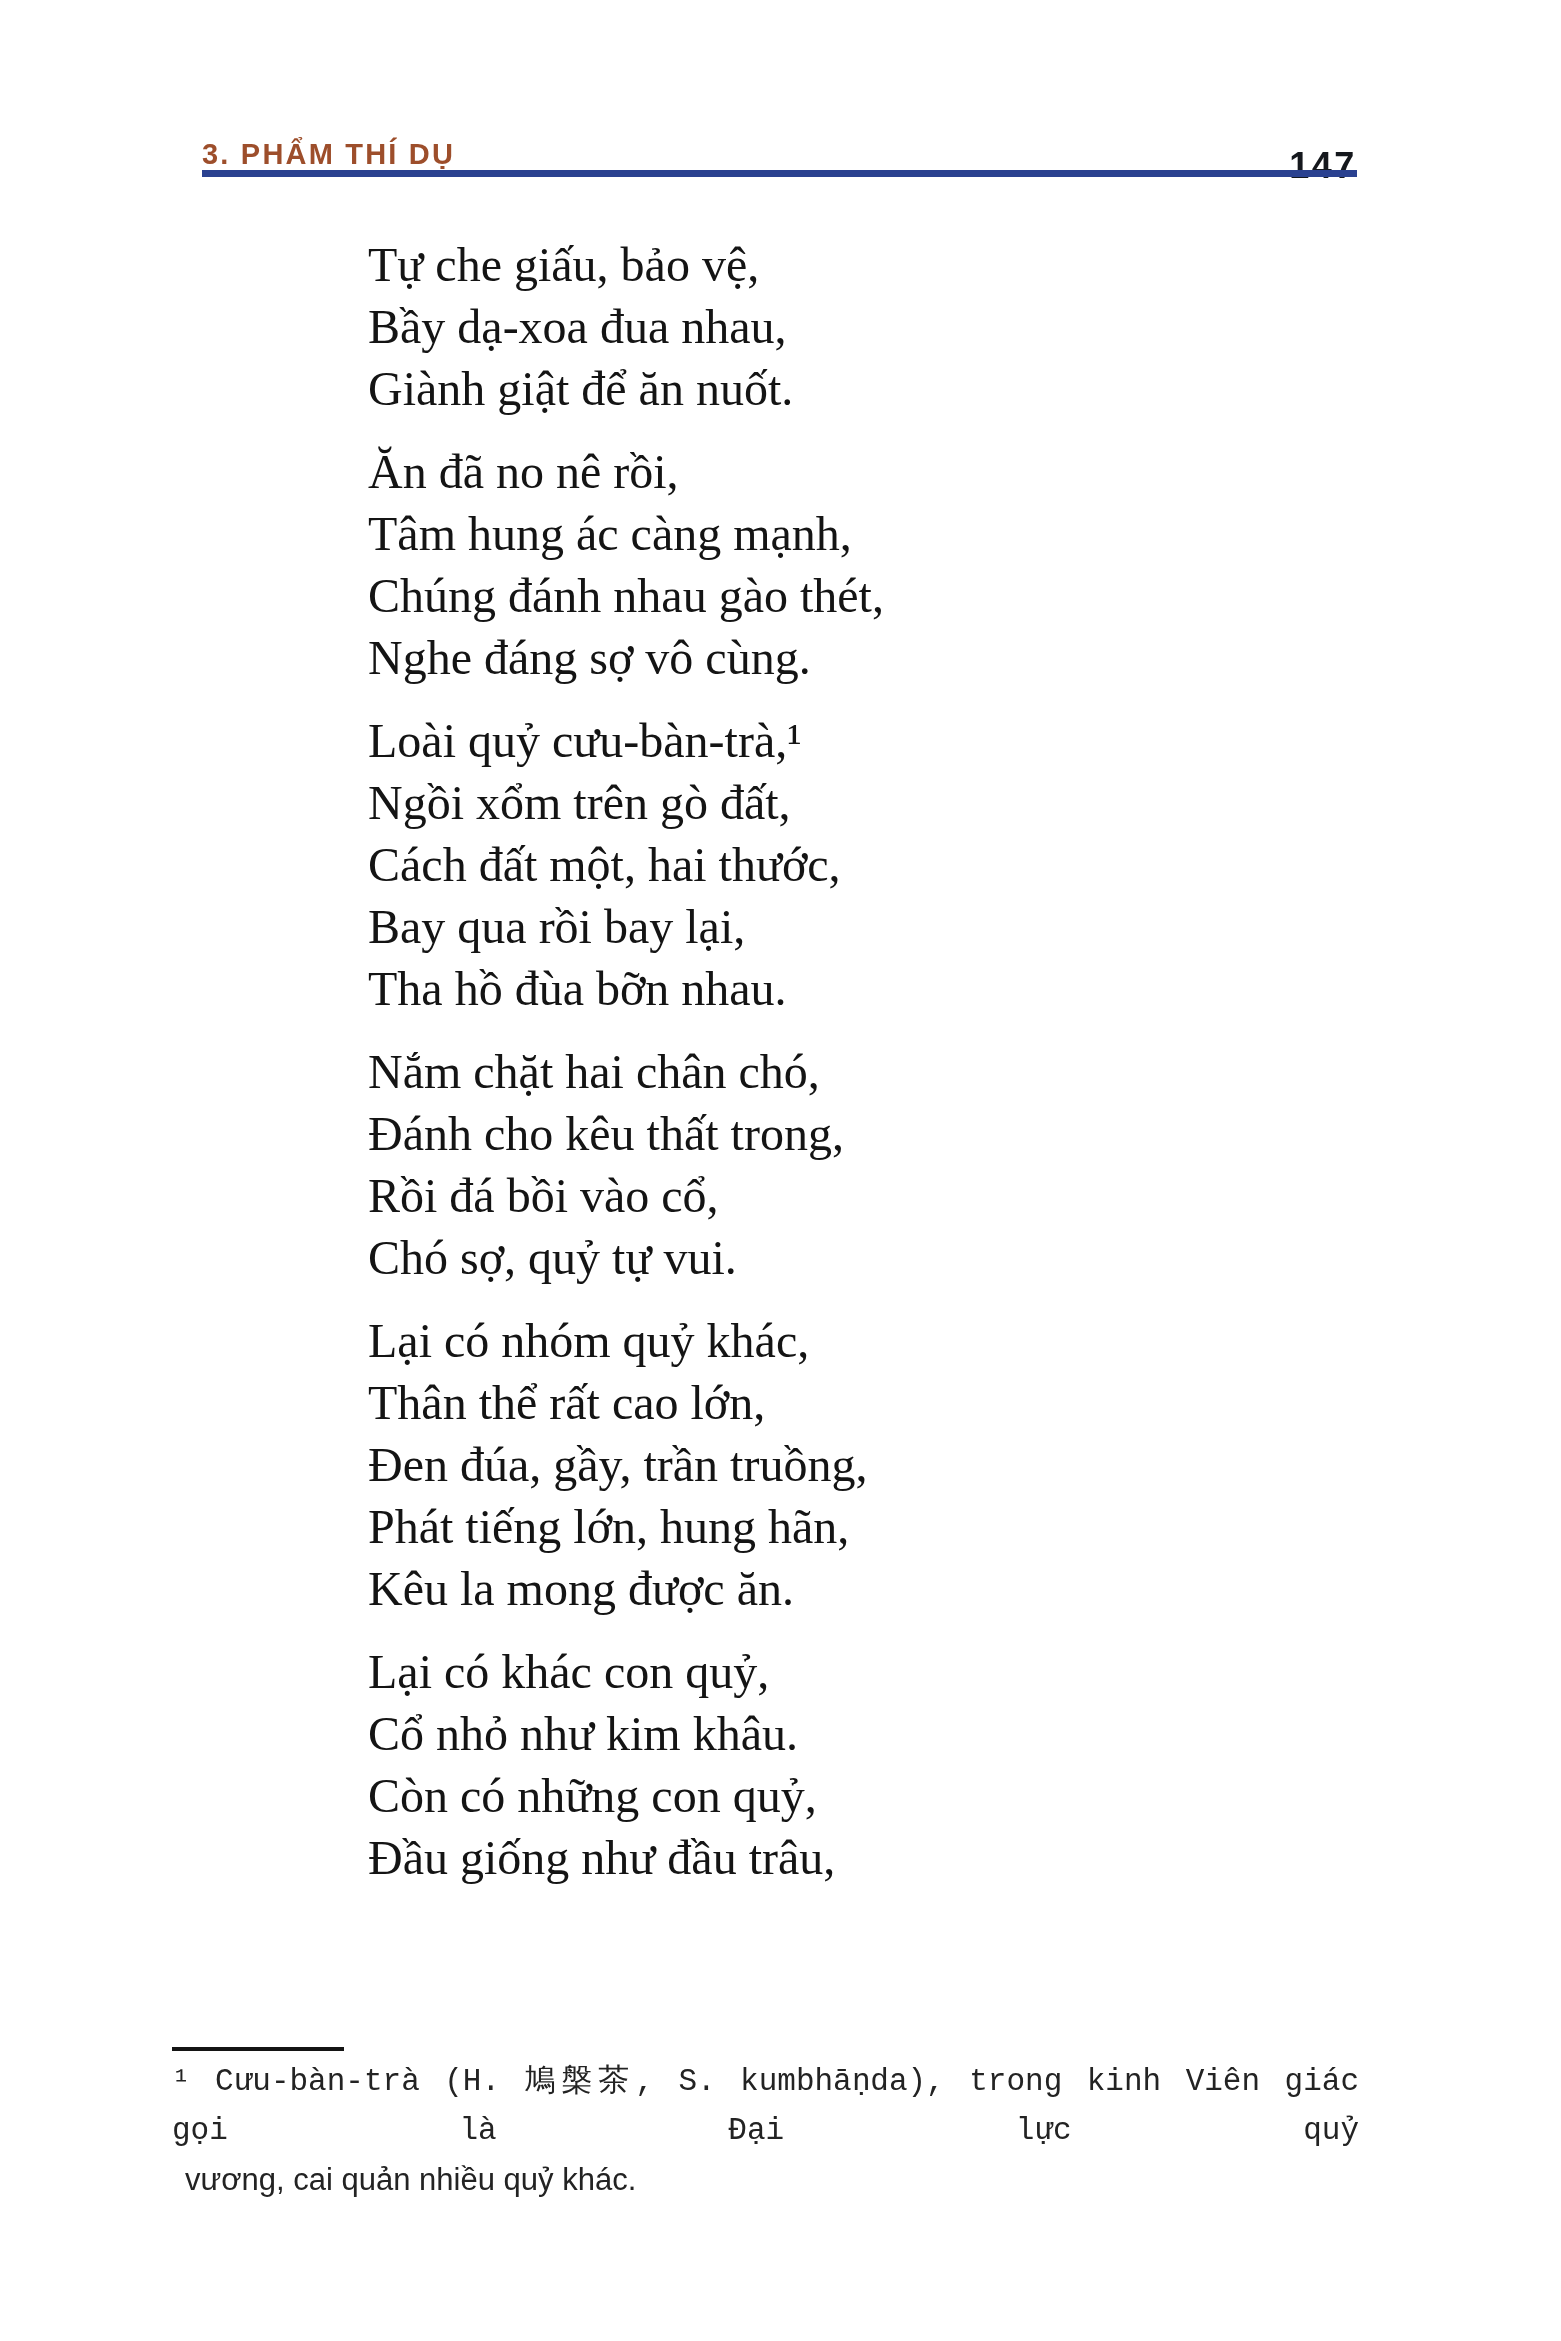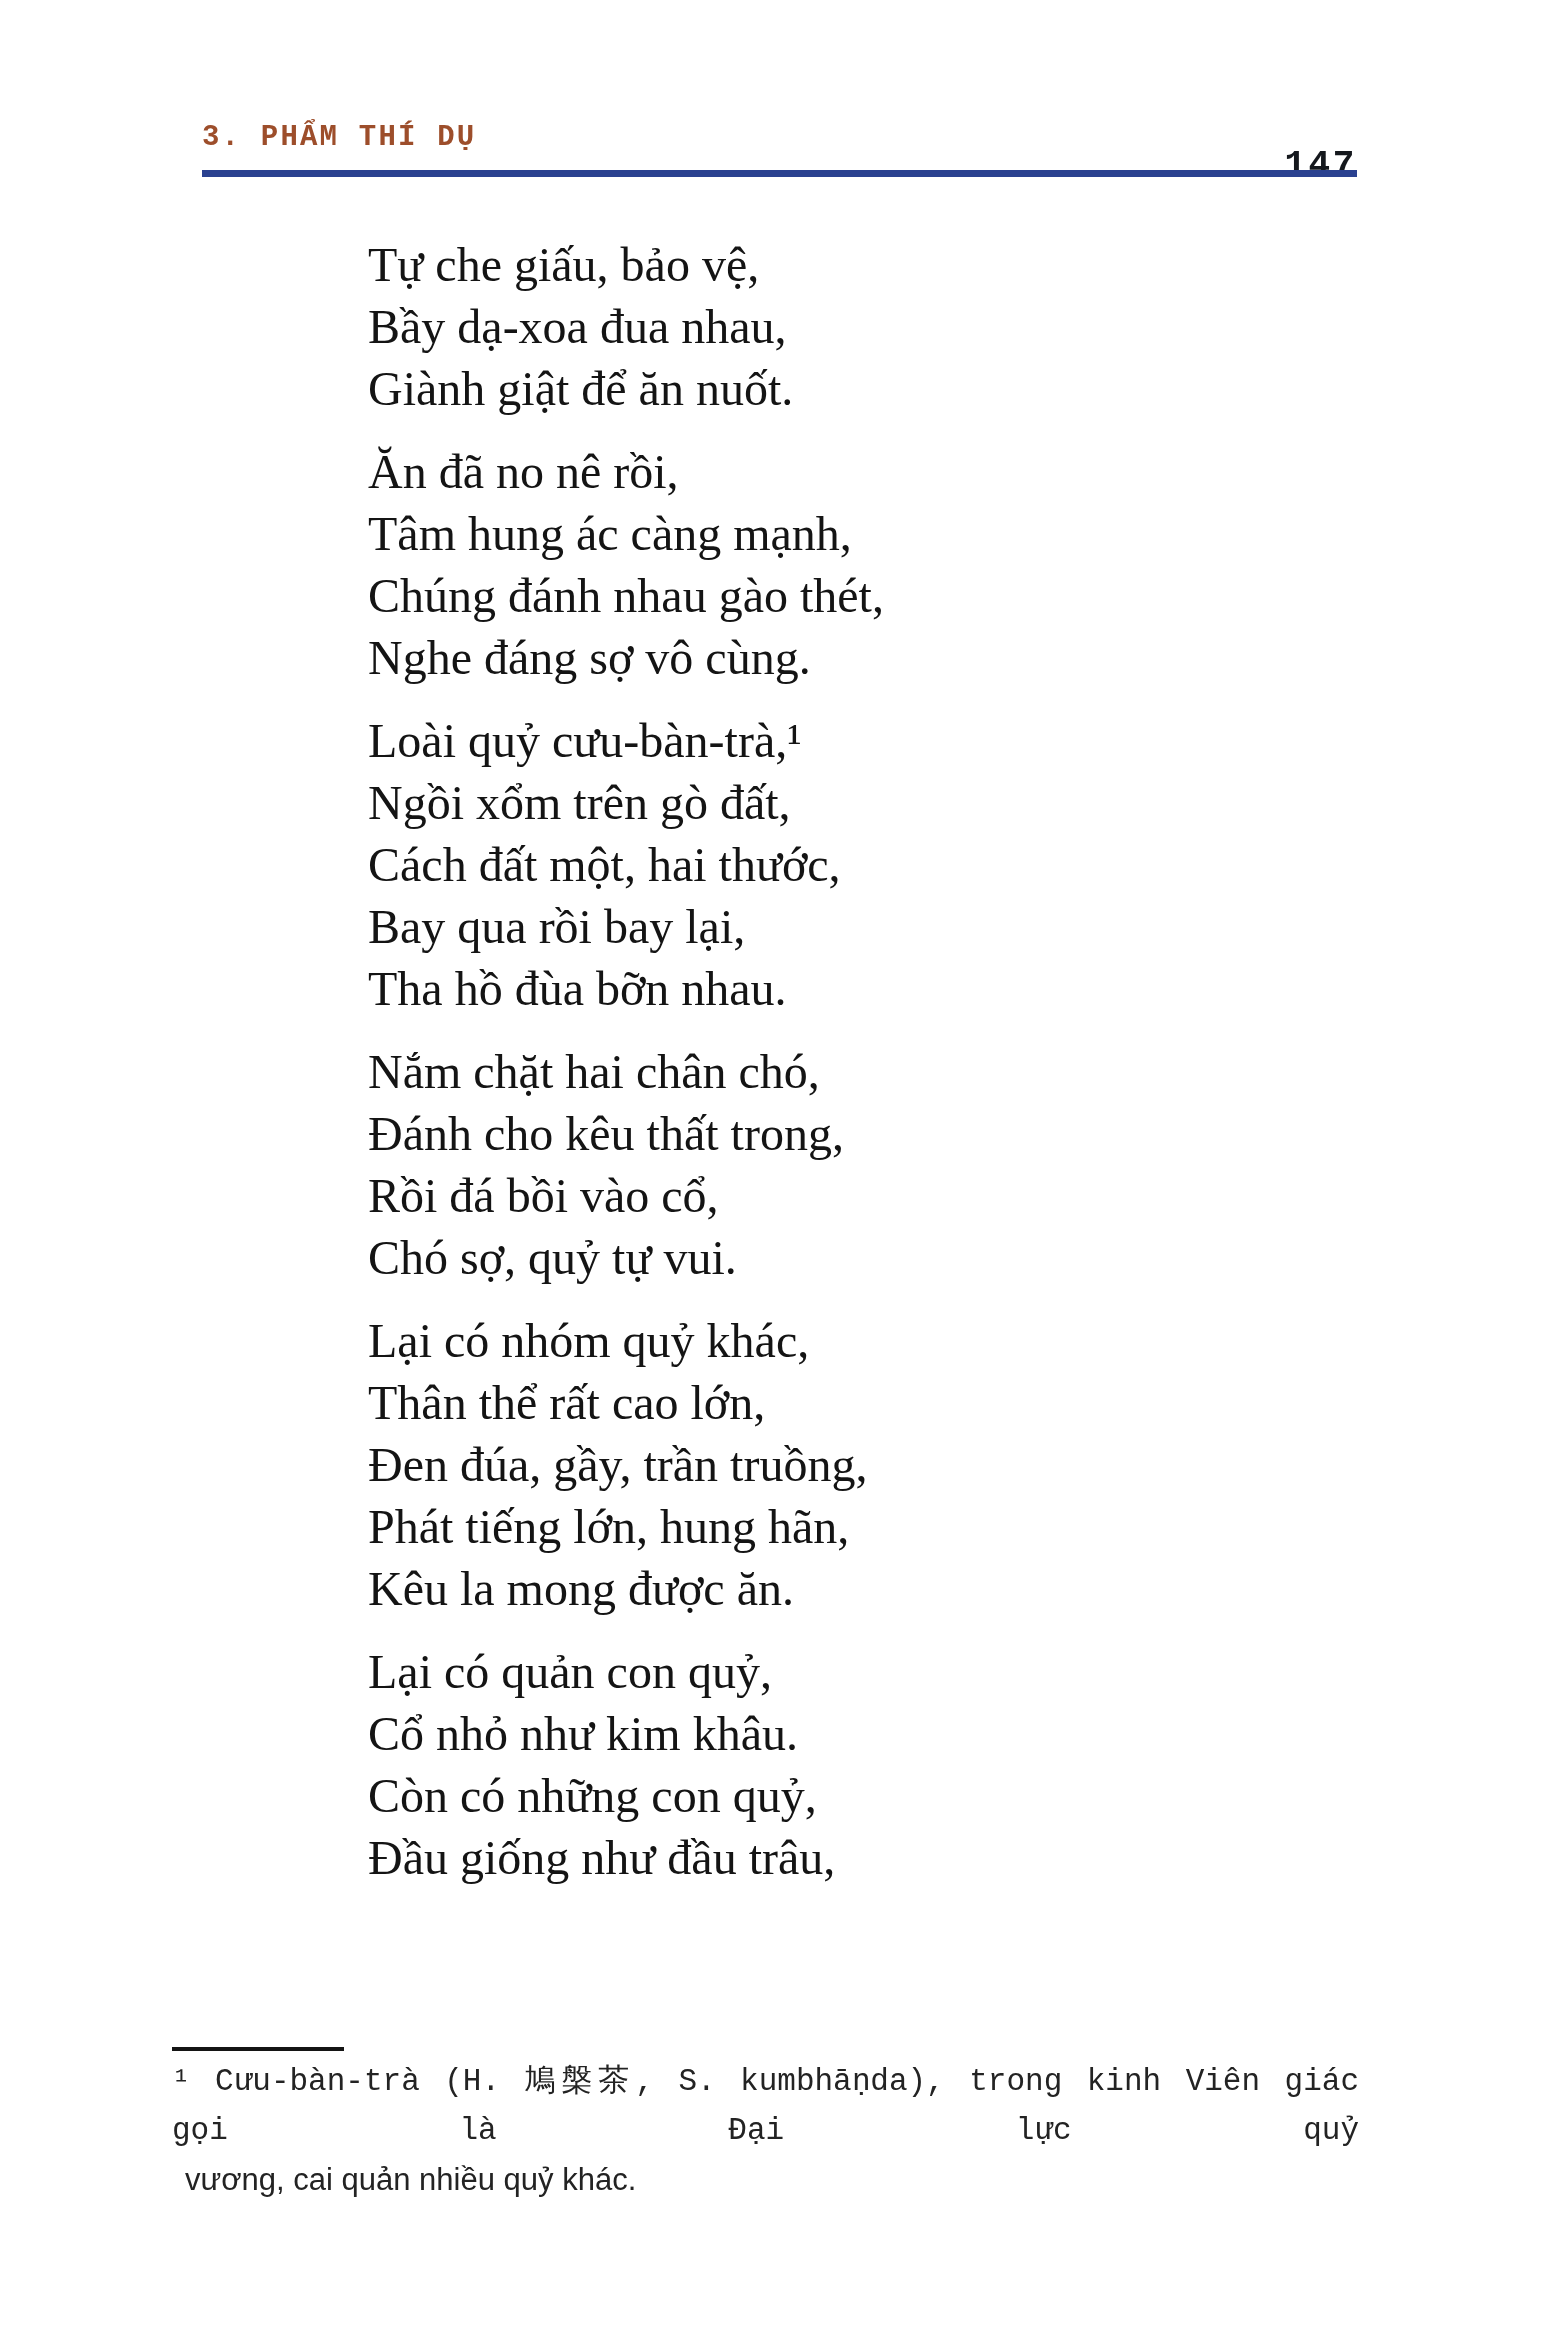--- a/index.html
+++ b/index.html
@@ -22,22 +22,22 @@
   }
 
   
   .header {
     position: absolute;
     left: 202px;
     top: 121px;
     width: 1155px;
     display: flex;
     justify-content: space-between;
-    align-items: flex-start;
-    font-family: Liberation Mono, monospace;
+    align-items: center;
+    font-family: Liberation Sans, sans-serif;
     font-weight: bold;
   }
   .chapter-title {
     font-size: 29px;
     letter-spacing: 2.2px;
     color: var(--chapter-title, #9D4E2B);
     white-space: pre;
   }
   .page-number {
     font-size: 36px;
@@ -141,21 +141,21 @@
 
     <div class="stanza">
       <div class="vline">Lại có nhóm quỷ khác,</div>
       <div class="vline">Thân thể rất cao lớn,</div>
       <div class="vline">Đen đúa, gầy, trần truồng,</div>
       <div class="vline">Phát tiếng lớn, hung hãn,</div>
       <div class="vline">Kêu la mong được ăn.</div>
     </div>
 
     <div class="stanza">
-      <div class="vline">Lại có quản con quỷ,</div>
+      <div class="vline">Lại có khác con quỷ,</div>
       <div class="vline">Cổ nhỏ như kim khâu.</div>
       <div class="vline">Còn có những con quỷ,</div>
       <div class="vline">Đầu giống như đầu trâu,</div>
     </div>
 
   </div>
 
   <div class="footnote-sep"></div>
 
   <div class="footnote">

